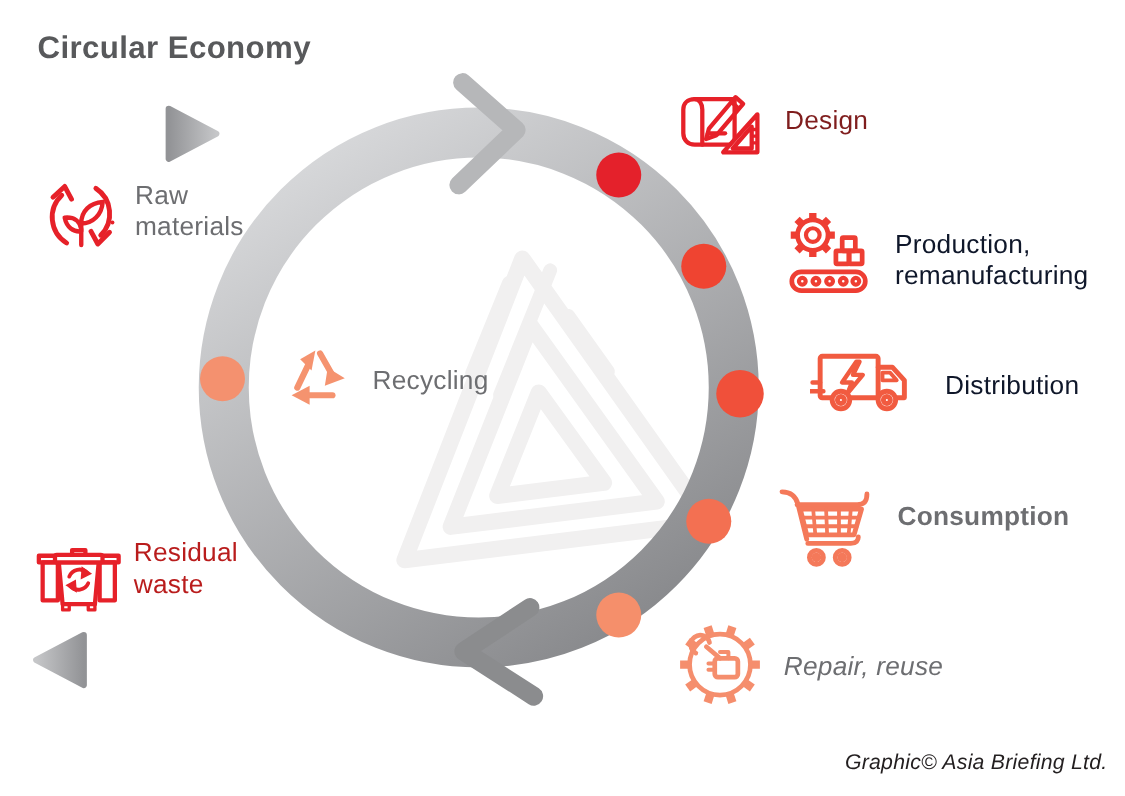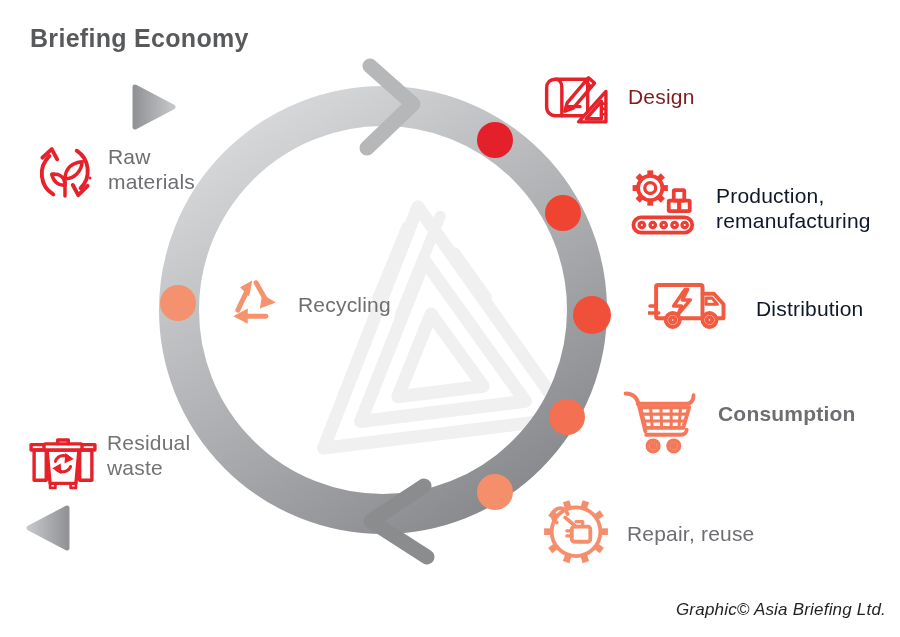--- a/index.html
+++ b/index.html
@@ -11,21 +11,21 @@
   .credit{font-size:17px;font-style:italic;letter-spacing:.2px;}
   .dot{border-radius:50%;}
   svg.icon{display:block;}
   .watermark{transform:rotate(-7deg);}
 </style>
 </head>
 <body>
 
 <div class="canvas">
 
-  <div class="abs page-title" style="left: 30px; top: 24px; color: rgb(88, 89, 91);">Briefing Economy</div>
+  <div class="abs page-title" style="left: 30px; top: 24px; color: rgb(88, 89, 91);">Circular Economy</div>
 
   <svg class="abs watermark" style="left: 293px; top: 196px; color: rgb(241, 240, 240);" width="278" height="252" viewBox="0 0 278 252" fill="none" stroke="currentColor" stroke-width="13" stroke-linejoin="round" stroke-linecap="round">
     <path d="M 139 10 L 262 238 L 16 238 Z"></path>
     <path d="M 139 64 L 222 216 L 56 216 Z"></path>
     <path d="M 139 118 L 182 196 L 96 196 Z"></path>
     <path d="M 88 96 L 126 28" stroke-width="11"></path>
     <path d="M 108 116 L 160 22" stroke-width="11"></path>
     <path d="M 170 60 L 196 108" stroke-width="11"></path>
   </svg>
 
@@ -181,21 +181,21 @@
           <line x1="74.3" y1="34.4" x2="80.8" y2="29.7"></line>
       </g>
       <circle cx="50" cy="52" r="29"></circle>
       <path d="M 27 41 A 9 9 0 1 1 40 31"></path>
       <path d="M 37 35 L 50 46"></path>
       <rect x="45" y="46" width="22" height="18" rx="3"></rect>
       <path d="M 58 46 V 40 H 50" stroke-width="3.8"></path>
       <path d="M 45 51 H 39 M 45 57 H 39" stroke-width="3.8"></path>
     </svg>
   </div>
-  <div class="abs stage-label" style="left: 627px; top: 521px; color: rgb(109, 110, 113);">Repair, reuse</div>
+  <div class="abs stage-label" style="left: 627px; top: 521px; color: rgb(109, 110, 113); font-style: italic;">Repair, reuse</div>
 
   <div class="abs" style="left: 212px; top: 263px; color: rgb(245, 147, 111);">
     <svg class="icon" width="76" height="76" viewBox="0 0 100 100" fill="none" stroke="currentColor" stroke-width="6.5" stroke-linecap="round" stroke-linejoin="round">
       <path d="M 34 62 L 45 39"></path>
       <polygon points="37,32 53,23 49,44" fill="currentColor" stroke="none"></polygon>
       <path d="M 58 26 L 71 49"></path>
       <polygon points="66,41 84,52 63,60" fill="currentColor" stroke="none"></polygon>
       <path d="M 71 70 L 44 70"></path>
       <polygon points="47,60 28,70 47,80" fill="currentColor" stroke="none"></polygon>
     </svg>
@@ -212,18 +212,18 @@
       <rect x="25" y="34" width="50" height="8" rx="2" fill="#ffffff"></rect>
       <path d="M 43 34 V 29 H 57 V 34"></path>
       <rect x="33" y="86" width="7" height="6" stroke-width="3.5"></rect>
       <rect x="60" y="86" width="7" height="6" stroke-width="3.5"></rect>
       <path d="M 40 57 A 11.5 11.5 0 0 1 59 53" stroke-width="4"></path>
       <polygon points="53,46 64,54 52,60" fill="currentColor" stroke="none"></polygon>
       <path d="M 60 64 A 11.5 11.5 0 0 1 41 67" stroke-width="4"></path>
       <polygon points="47,60 36,66 48,74" fill="currentColor" stroke="none"></polygon>
     </svg>
   </div>
-  <div class="abs stage-label" style="left: 107px; top: 430px; color: #737373;">Residual
+  <div class="abs stage-label" style="left: 107px; top: 430px; color: #b91c1c;">Residual
 waste</div>
 
   <div class="abs credit" style="right: 14px; top: 600px; color: rgb(35, 31, 32);">Graphic© Asia Briefing Ltd.</div>
 
 </div>
 
 </body></html>

